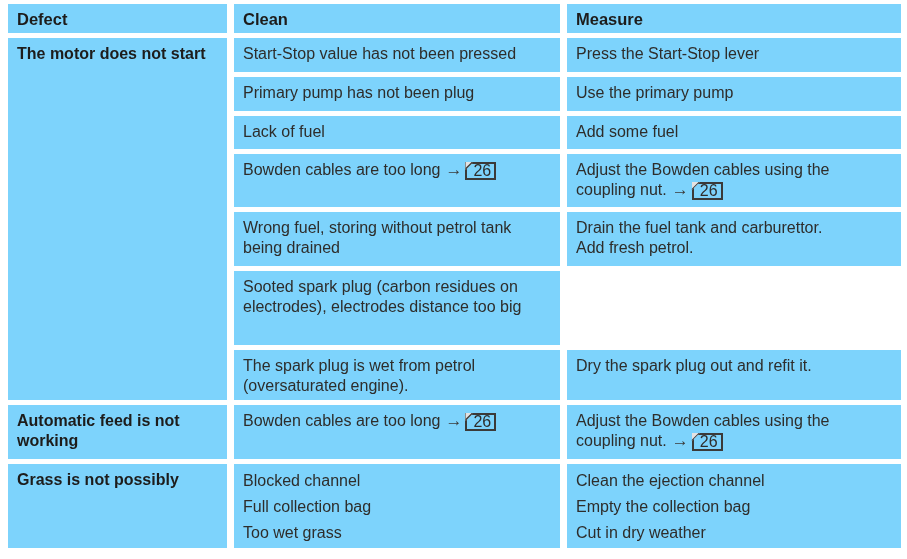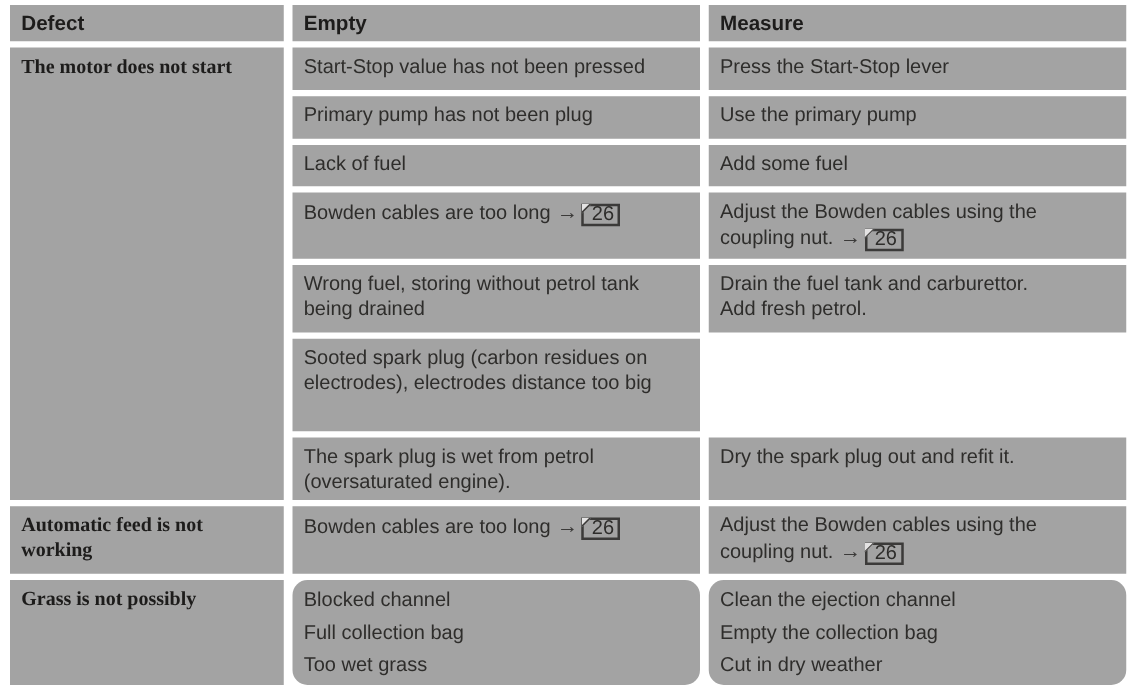--- a/index.html
+++ b/index.html
@@ -18,43 +18,41 @@
     padding: 4px 6px 7px 8px;
   }
   .trouble-table {
     display: grid;
     grid-template-columns: 219px 326px 334px;
     grid-template-rows: 29px 34px 34px 33px 53px 54px 74px 50px 54px 84px;
     column-gap: 7px;
     row-gap: 5px;
   }
   .cell {
-    background: #a3a3a3;
+    background: #7dd3fc;
     color: #2e2d2b;
     font-size: 16px;
     line-height: 20px;
     padding: 6px 9px 0 9px;
     white-space: pre-line;
     overflow: hidden;
   }
   .cell.hdr {
     font-weight: bold;
     color: #1d1c1b;
     font-size: 16.5px;
     padding-top: 5px;
   }
   .cell.defect {
     font-weight: bold;
     color: #1d1c1b;
-    font-family: Liberation Serif, serif;
   }
   .cell.spaced {
     line-height: 26px;
     padding-top: 4px;
-    border-radius: 12px;
   }
   .arrow {
     margin: 0 3px 0 5px;
     font-size: 17px;
     color: #3b3a39;
     white-space: nowrap;
   }
   .pageref {
     position: relative;
     display: inline-block;
@@ -87,21 +85,21 @@
     transform: rotate(-45deg);
   }
 </style>
 </head>
 <body>
 
 <div class="page">
   <div class="trouble-table">
 
     <div class="cell hdr" style="grid-row:1; grid-column:1">Defect</div>
-    <div class="cell hdr" style="grid-row:1; grid-column:2">Empty</div>
+    <div class="cell hdr" style="grid-row:1; grid-column:2">Clean</div>
     <div class="cell hdr" style="grid-row:1; grid-column:3">Measure</div>
 
     <div class="cell defect" style="grid-row:2 / span 7; grid-column:1">The motor does not start</div>
 
     <div class="cell" style="grid-row:2; grid-column:2">Start-Stop value has not been pressed</div>
     <div class="cell" style="grid-row:2; grid-column:3">Press the Start-Stop lever</div>
 
     <div class="cell" style="grid-row:3; grid-column:2">Primary pump has not been plug</div>
     <div class="cell" style="grid-row:3; grid-column:3">Use the primary pump</div>
 

